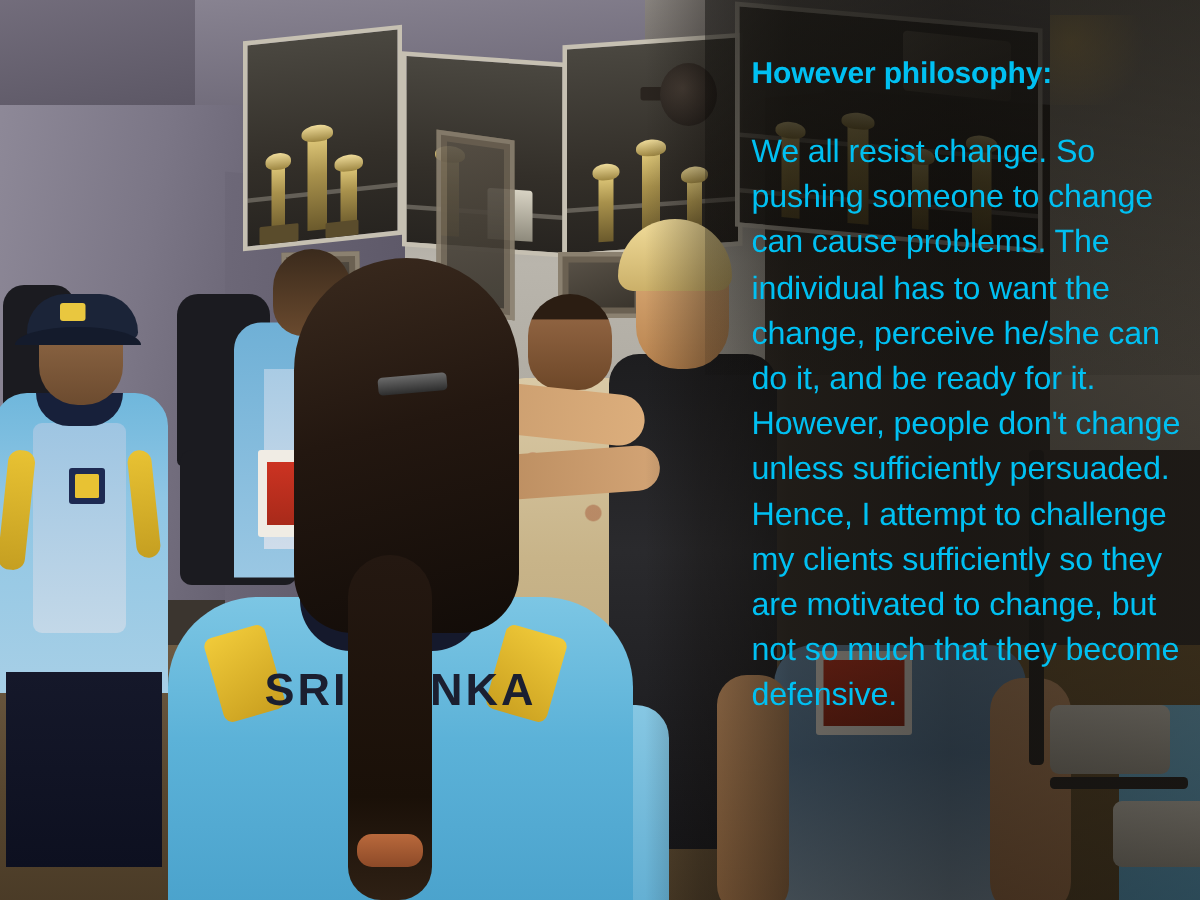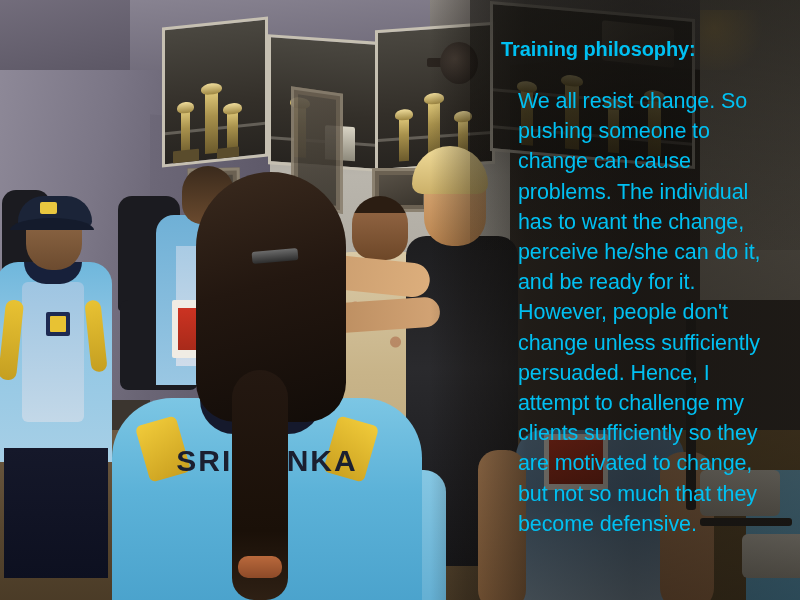--- a/index.html
+++ b/index.html
@@ -388,21 +388,21 @@
   }
   .caption-heading {
     font-weight: bold;
     font-size: 20px;
     line-height: 26px;
     margin: 0 0 24px 0;
     display: block;
   }
   .caption-body {
     display: block;
-    margin: 17px;
+    margin: 0;
     white-space: pre-wrap;
   }
 </style>
 </head>
 <body>
 
 <div id="stage">
 
   <div class="scene">
 
@@ -531,17 +531,17 @@
       <div class="p5-braid"></div>
       <div class="p5-braid-tie"></div>
     </div>
 
   </div>
 
   <div class="text-scrim"></div>
   <div class="scrim-vert"></div>
 
   <div class="caption" style="color: rgb(0, 192, 242);">
-    <span class="caption-heading">Training philosophy:</span>
+    <span class="caption-heading">However philosophy:</span>
     <span class="caption-body">We all resist change. So pushing someone to change can cause problems. The individual has to want the change, perceive he/she can do it, and be ready for it. However, people don't change unless sufficiently persuaded. Hence, I attempt to challenge my clients sufficiently so they are motivated to change, but not so much that they become defensive.</span>
   </div>
 
 </div>
 
 </body></html>

